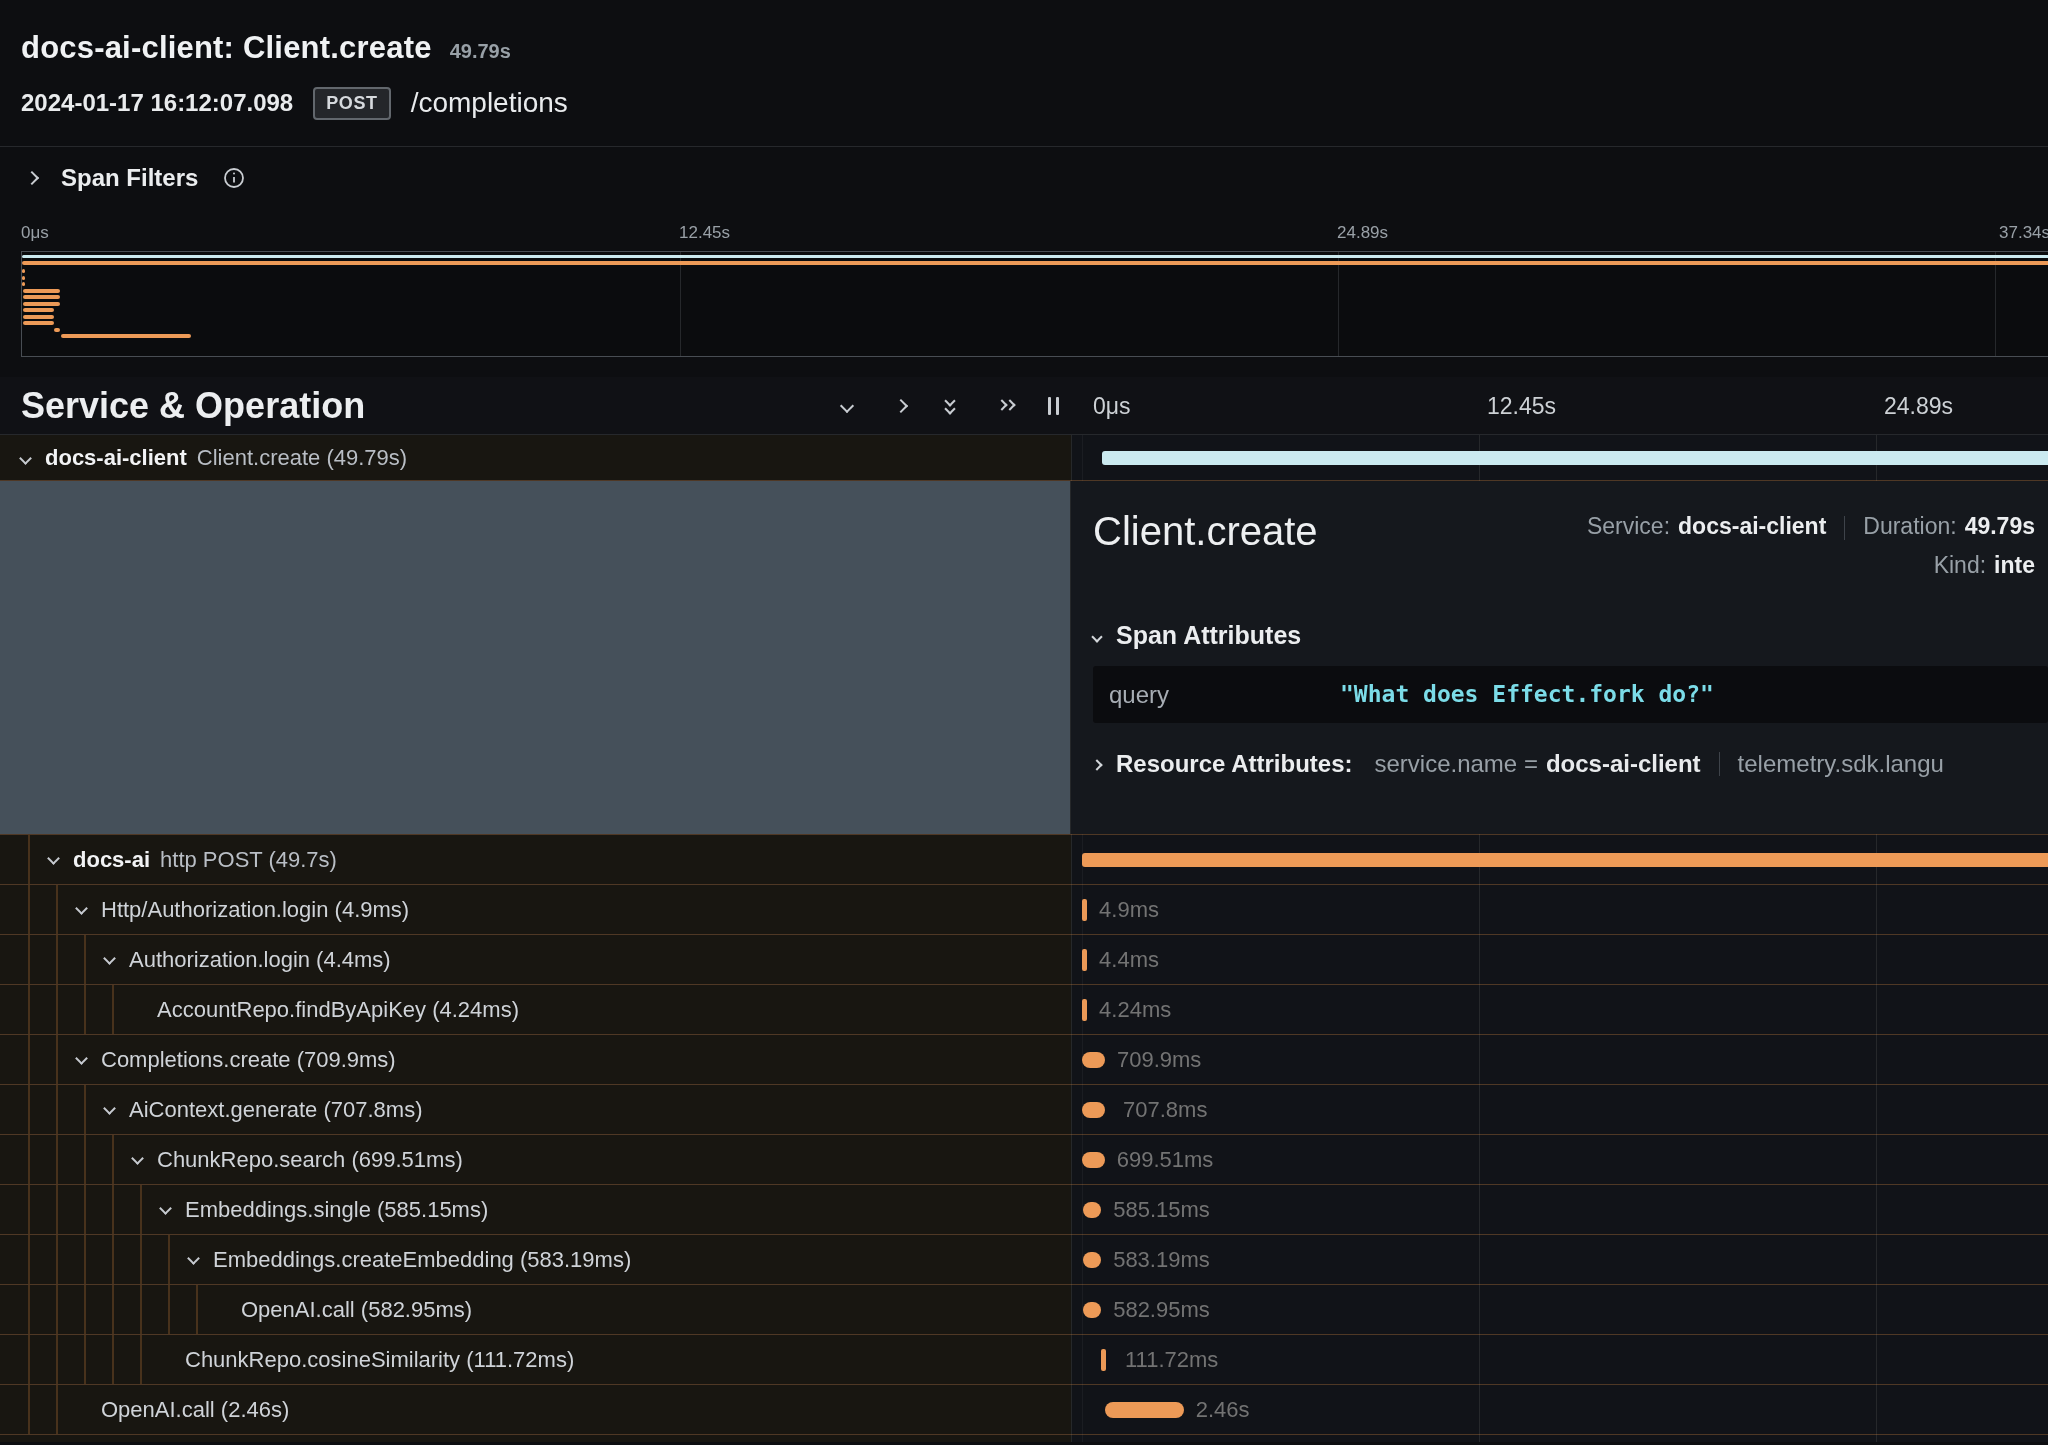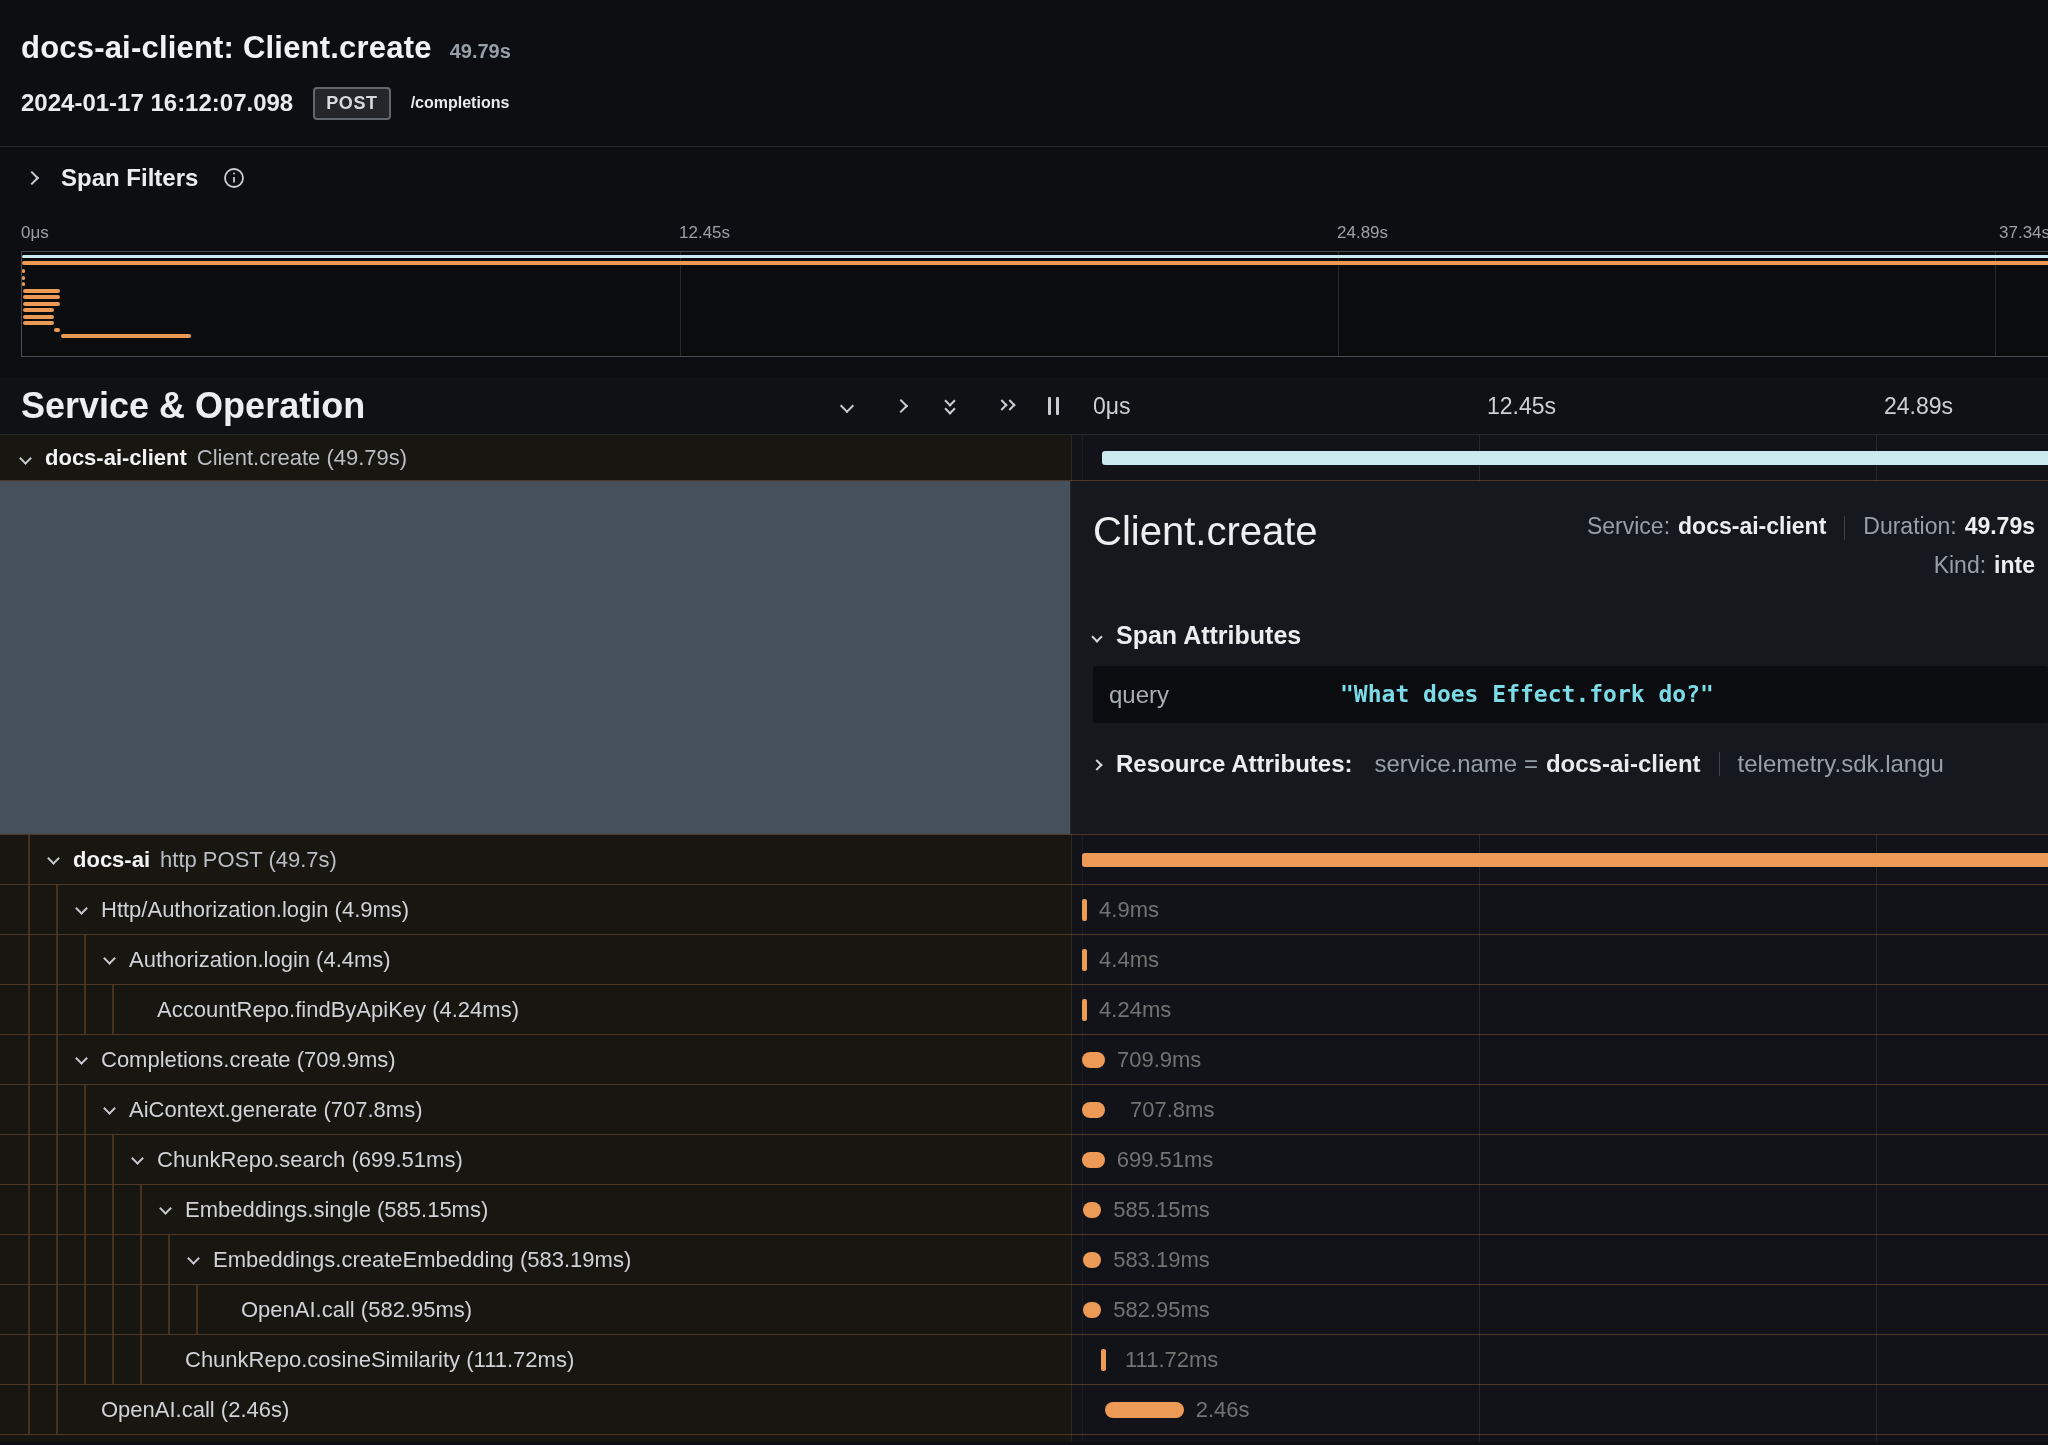--- a/index.html
+++ b/index.html
@@ -8,21 +8,21 @@
   .app { position:relative; width:2048px; height:1445px; background:#0D0E11; color:#E8EAEC; overflow:hidden; }
 
   
   .hdr { padding:30px 0 24px 0; border-bottom:1px solid #26282C; }
   .h-title-row { display:flex; align-items:baseline; gap:18px; margin-left:21px; height:40px; }
   .h-title { font-size:31px; font-weight:700; color:#F0F2F4; letter-spacing:.2px; }
   .h-dur { font-size:20px; font-weight:600; color:#98A0A7; }
   .h-meta-row { display:flex; align-items:center; gap:20px; margin:14px 0 0 21px; height:38px; }
   .h-ts { font-size:24px; font-weight:700; color:#E9EBED; }
   .badge { font-size:18px; font-weight:600; color:#D7DADE; border:2px solid #62676D; background:#24262A; border-radius:4px; padding:4px 11px; letter-spacing:.6px; }
-  .h-path { font-size:16px; font-weight:700; color:#E9EBED; }
+  .h-path { font-size:28px; font-weight:400; color:#E9EBED; }
 
   
   .filters { display:flex; align-items:center; gap:24px; padding:16px 0 8px 27px; height:54px; }
   .filters-label { font-size:24px; font-weight:700; color:#EBEDEF; }
   .cv { display:inline-block; width:10px; height:10px; border-right:2.5px solid #C9CDD2; border-bottom:2.5px solid #C9CDD2; }
   .cv.right { transform:rotate(-45deg); }
   .cv.down { transform:rotate(45deg); }
   .cv.sm { width:8px; height:8px; border-width:2.2px; }
 
   
@@ -288,21 +288,21 @@
         </div>
         <div class="trow" style="height: 50px;">
           <div class="tleft">
             <i class="guide" style="left: 28px;"></i>
             <i class="guide" style="left: 56px;"></i>
             <i class="guide" style="left: 84px;"></i>
             <i class="rchev" style="left: 105px;"></i>
             <span class="rlab plain" style="left: 129px; line-height: 50px;">AiContext.generate (707.8ms)</span>
           </div>
           <div class="tright">
-            <span class="durlab" style="left: 59px; line-height: 50px;">707.8ms</span>
+            <span class="durlab" style="left: 52px; line-height: 50px;">707.8ms</span>
             <div class="bbar" style="left: 11.3828px; width: 22.5788px; background: rgb(237, 154, 87);"></div>
           </div>
         </div>
         <div class="trow" style="height: 50px;">
           <div class="tleft">
             <i class="guide" style="left: 28px;"></i>
             <i class="guide" style="left: 56px;"></i>
             <i class="guide" style="left: 84px;"></i>
             <i class="guide" style="left: 112px;"></i>
             <i class="rchev" style="left: 133px;"></i>

